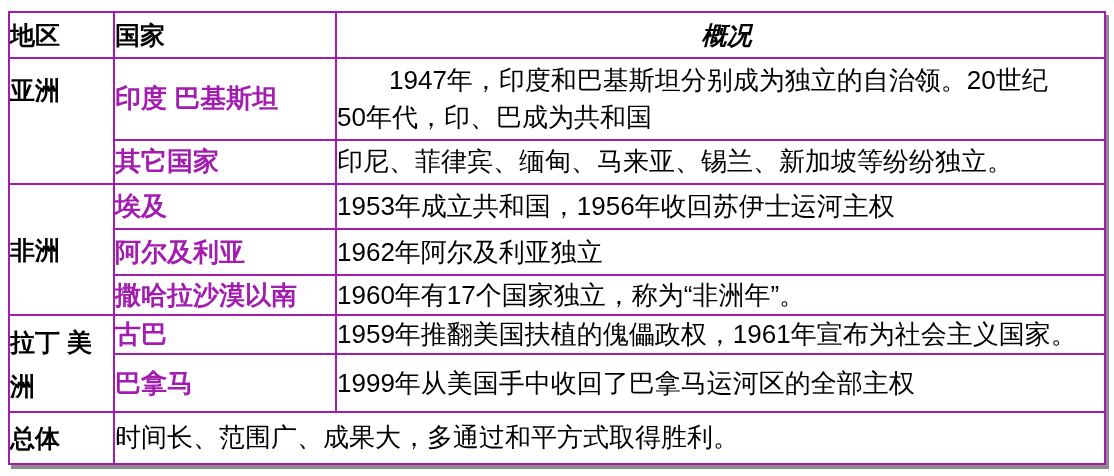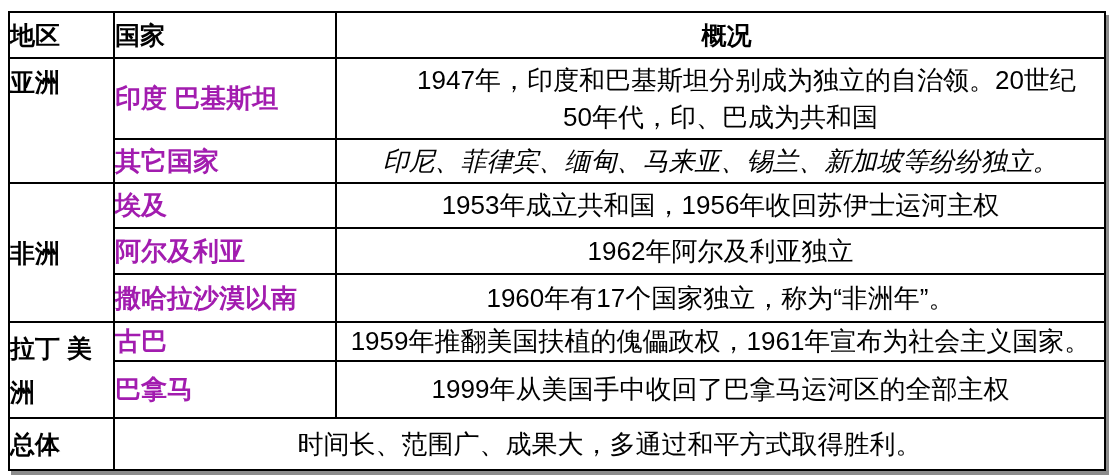--- a/index.html
+++ b/index.html
@@ -21,84 +21,85 @@
     left: 8px;
     top: 11px;
     width: 1096px;
     height: 454px;
     border-collapse: collapse;
     table-layout: fixed;
     background: #ffffff;
     box-shadow: 3px 4px 0 #8c8c8c;
   }
   table.decol th, table.decol td {
-    border: 2px solid #000000;
+    border: 2px solid #a21caf;
     padding: 0;
     vertical-align: middle;
     overflow: hidden;
   }
   
   col.c-region   { width: 105px; }
   col.c-country  { width: 222px; }
   col.c-overview { width: 769px; }
   
   tr.h-header { height: 46px; }
   tr.h-r1 { height: 81px; }
   tr.h-r2 { height: 44px; border-radius: 13px; }
   tr.h-r3 { height: 45px; }
   tr.h-r4 { height: 46px; }
-  tr.h-r5 { height: 48px; }
+  tr.h-r5 { height: 40px; }
   tr.h-r6 { height: 33px; }
   tr.h-r7 { height: 57px; }
   tr.h-r8 { height: 52px; margin-top: 15px; }
 
   th.hdr {
     font-size: 25px;
     font-weight: bold;
     color: #000000;
     text-align: left;
     padding-left: 9px;
   }
   th.hdr.center {
     text-align: center;
     padding-left: 12px;
+    font-style: italic;
   }
   td.region {
     font-size: 25px;
     font-weight: bold;
     color: #000000;
     text-align: left;
     padding-left: 9px;
     line-height: 44px;
   }
   td.region.v-top {
     vertical-align: top;
-    padding-top: 8px;
+    padding-top: 16px;
     line-height: 30px;
     margin-top: 12px;
   }
   td.country {
     font-size: 26px;
     font-weight: bold;
     color: #a21caf;
     text-align: left;
     padding-left: 8px;
     line-height: 37px;
   }
   td.overview {
     font-size: 26px;
     color: #000000;
-    text-align: center;
+    text-align: left;
     line-height: 37px;
   }
   td.overview .line { display: block; }
   
   td.ov-r1 { padding-left: 8px; padding-right: 8px; }
   td.ov-r1 .l1 { text-indent: 52px; }
-  td.ov-r2 { padding-left: 47px; font-style: italic; }
+  td.ov-r2 { padding-left: 47px; }
   td.ov-r3 { padding-left: 52px; }
   td.ov-r4 { padding-left: 142px; margin-left: 16px; }
   td.ov-r5 { padding-left: 73px; }
   td.ov-r6 { padding-left: 20px; }
   td.ov-r7 { padding-left: 50px; }
   td.ov-r8 { padding-left: 117px; border-radius: 25px; }
 </style>
 </head>
 <body>
 

